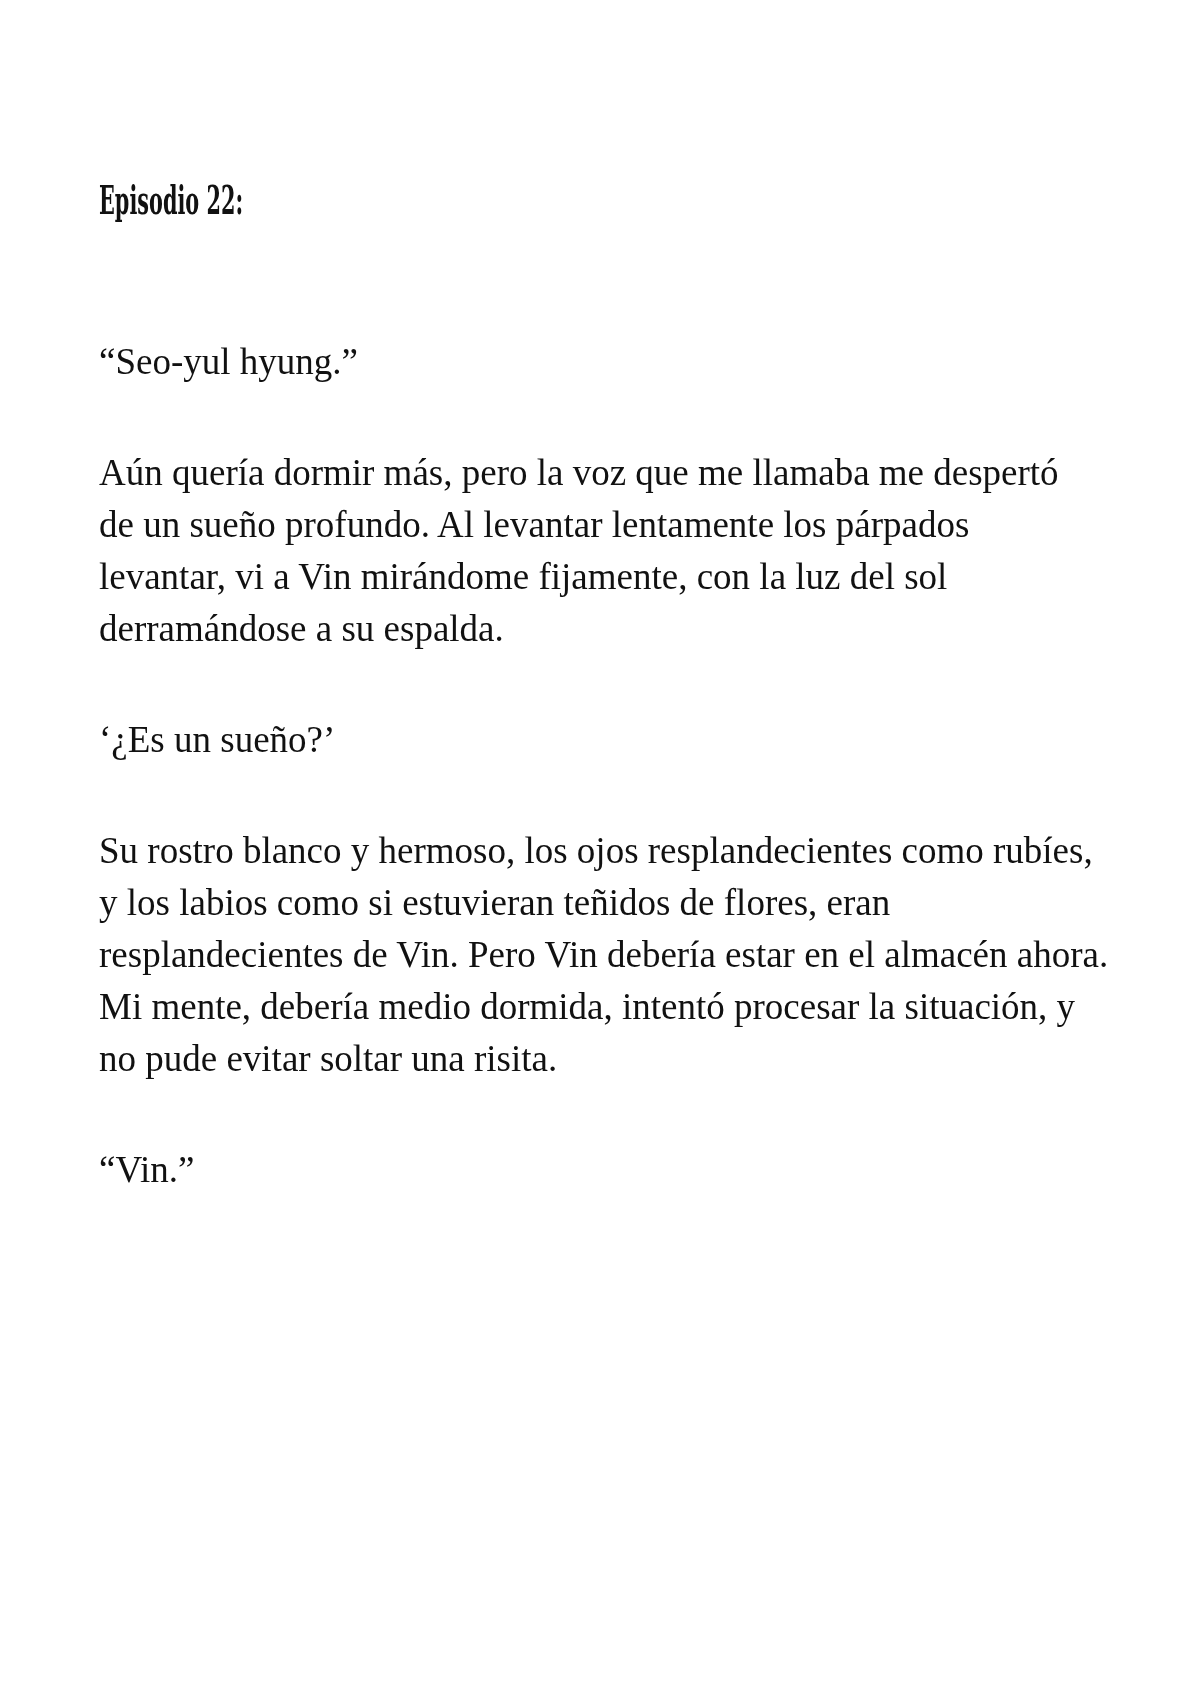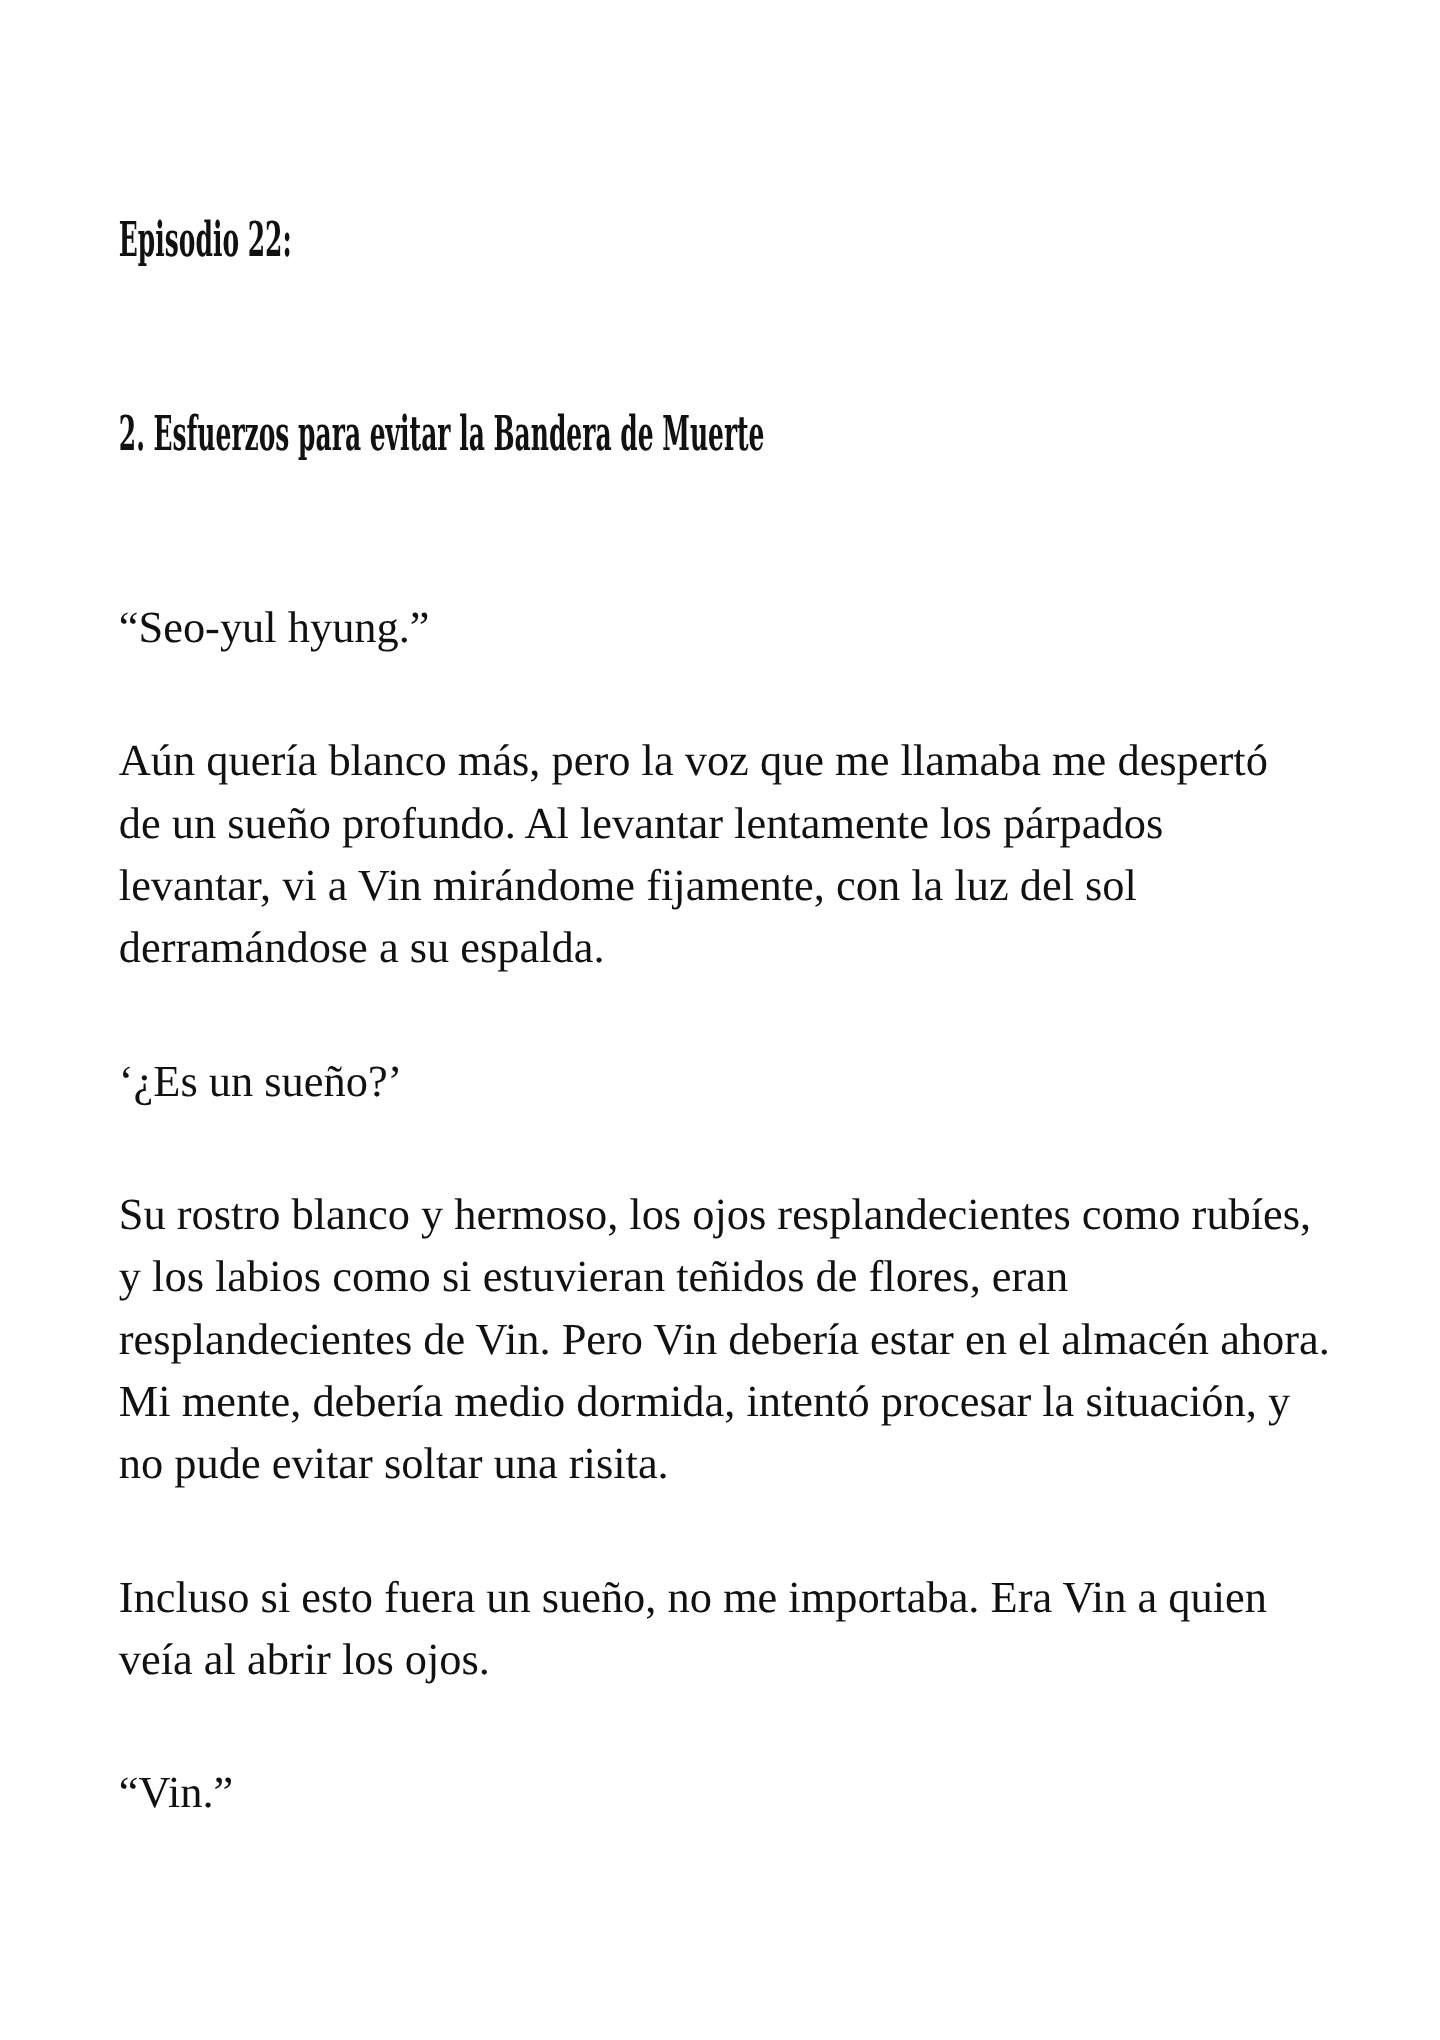--- a/index.html
+++ b/index.html
@@ -47,47 +47,42 @@
     white-space: nowrap;
   }
 </style>
 </head>
 <body>
 
 <div class="page">
 
   <h1 class="heading heading-episode"><span class="condensed">Episodio 22:</span></h1>
 
-  <h2 class="heading heading-chapter"><span class="condensed">2. Esfuerzos para evitar la Bandera de Muerte</span></h2>
 
   <div class="para">
     <div class="text-line">“Seo-yul hyung.”</div>
   </div>
 
   <div class="para">
-    <div class="text-line">Aún quería blanco más, pero la voz que me llamaba me despertó</div>
+    <div class="text-line">Aún quería dormir más, pero la voz que me llamaba me despertó</div>
     <div class="text-line">de un sueño profundo. Al levantar lentamente los párpados</div>
     <div class="text-line">levantar, vi a Vin mirándome fijamente, con la luz del sol</div>
     <div class="text-line">derramándose a su espalda.</div>
   </div>
 
   <div class="para">
     <div class="text-line">‘¿Es un sueño?’</div>
   </div>
 
   <div class="para">
     <div class="text-line">Su rostro blanco y hermoso, los ojos resplandecientes como rubíes,</div>
     <div class="text-line">y los labios como si estuvieran teñidos de flores, eran</div>
     <div class="text-line">resplandecientes de Vin. Pero Vin debería estar en el almacén ahora.</div>
     <div class="text-line">Mi mente, debería medio dormida, intentó procesar la situación, y</div>
     <div class="text-line">no pude evitar soltar una risita.</div>
   </div>
 
-  <div class="para">
-    <div class="text-line">Incluso si esto fuera un sueño, no me importaba. Era Vin a quien</div>
-    <div class="text-line">veía al abrir los ojos.</div>
-  </div>
 
   <div class="para">
     <div class="text-line">“Vin.”</div>
   </div>
 
 </div>
 
 </body></html>

